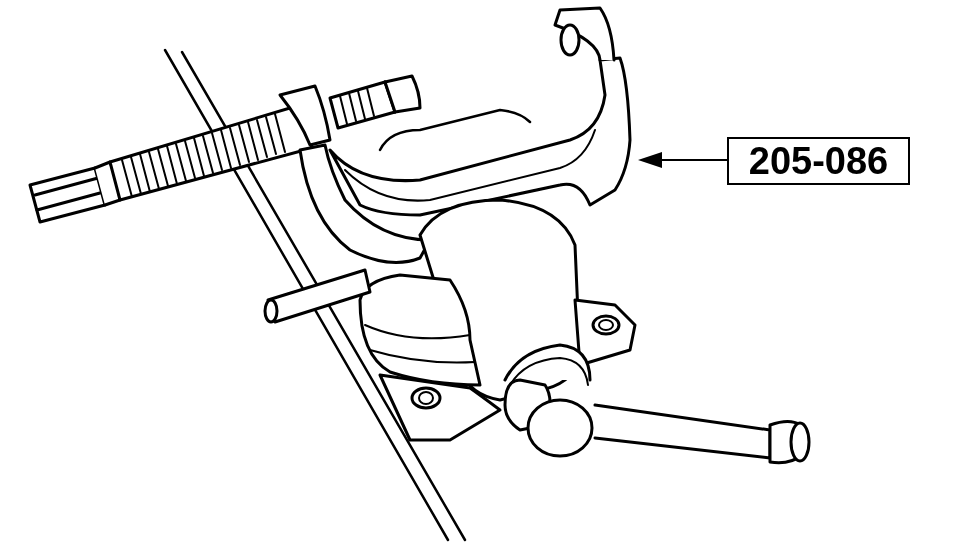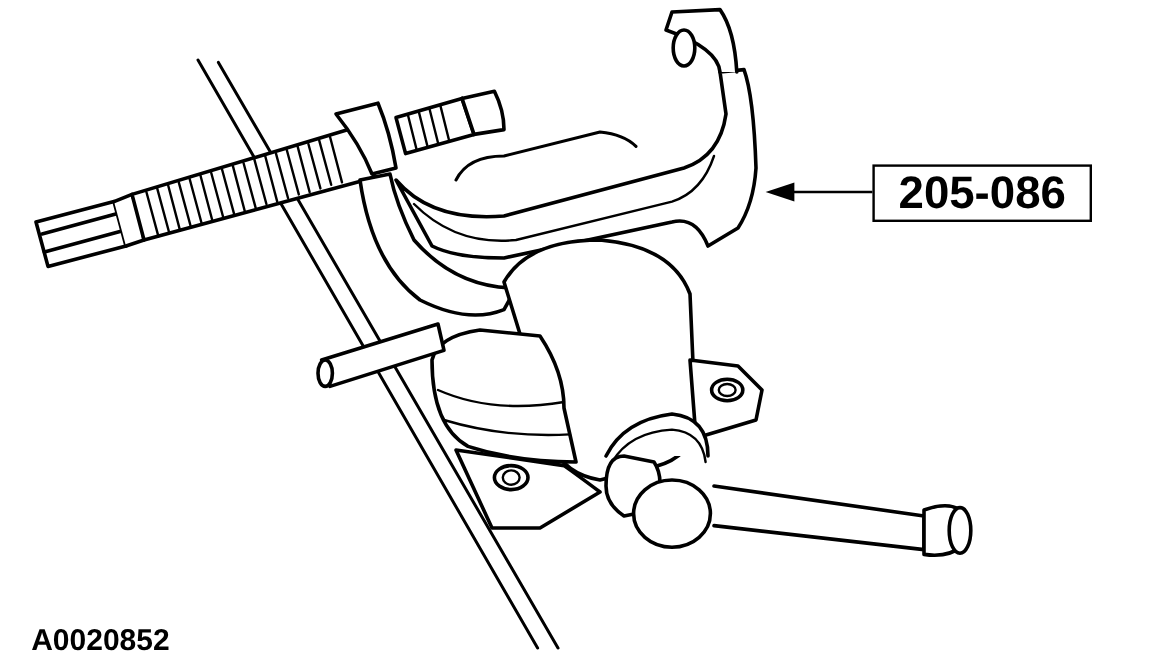--- a/index.html
+++ b/index.html
@@ -109,14 +109,13 @@
       <path d="M595 405 L 770 430 L 770 458 L 595 438" fill="#fff"></path>
       <path d="M770 425 Q 790 418 800 425 L 802 455 Q 790 465 770 462 Z" fill="#fff"></path>
       <ellipse cx="800" cy="442" rx="9" ry="19" fill="#fff"></ellipse>
     </g>
   </svg>
 
   <div class="callout-box">
     <span>205-086</span>
   </div>
 
-  <div class="figure-id">A0020852</div>
 </div>
 
 </body></html>

